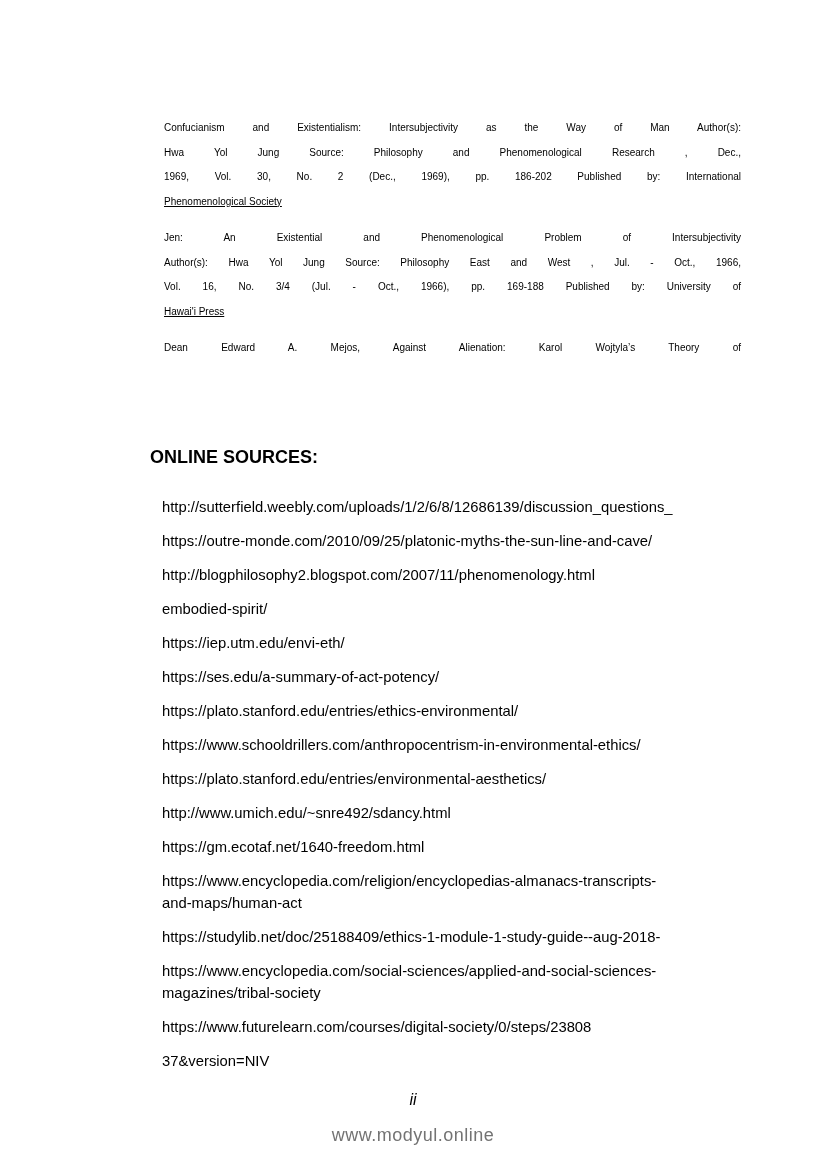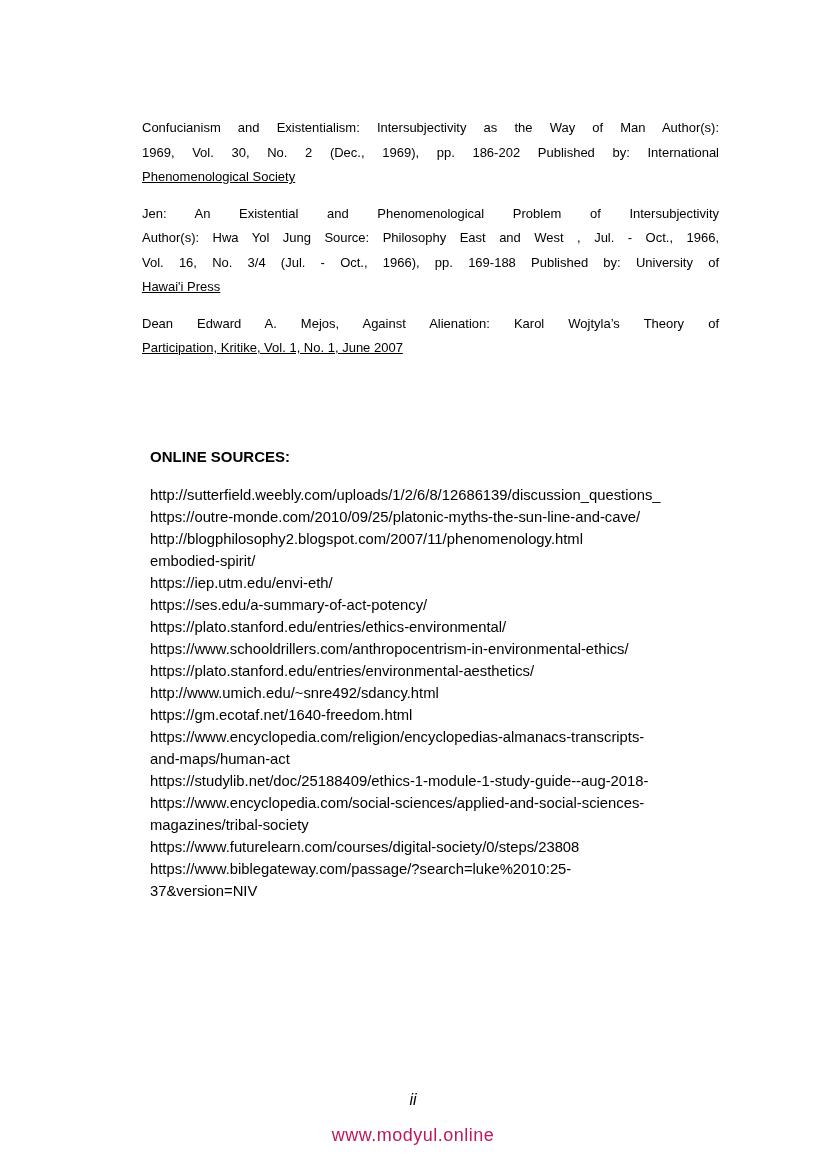--- a/index.html
+++ b/index.html
@@ -7,93 +7,93 @@
     position: relative;
     width: 826px;
     height: 1169px;
     background: #ffffff;
     font-family: "Liberation Sans", sans-serif;
     color: #000000;
     overflow: hidden;
   }
   .citations {
     position: absolute;
-    left: 142px;
+    left: 164px;
     top: 116px;
     width: 577px;
-    font-size: 13px;
+    font-size: 10px;
     line-height: 24.5px;
   }
   .para { margin: 0 0 12px 0; }
   .citations .tline { text-align: justify; text-align-last: justify; }
   .citations .tline-last { text-align-last: left; text-decoration: underline; }
   .heading {
     position: absolute;
     left: 150px;
     top: 445px;
     width: 577px;
-    font-size: 15px;
+    font-size: 18px;
     font-weight: bold;
     line-height: 24.5px;
   }
   .urls {
     position: absolute;
     left: 150px;
     top: 484px;
     width: 577px;
     font-size: 14.8px;
     line-height: 22px;
   }
-  .urls .url-item { margin: 0; }
+  .urls .url-item { margin: 12px; }
   .urls .tline { white-space: nowrap; text-align: left; }
   .page-number {
     position: absolute;
     left: 0;
     top: 1090px;
     width: 826px;
     text-align: center;
     font-size: 16px;
     font-style: italic;
     line-height: 20px;
   }
   .watermark {
     position: absolute;
     left: 0;
     top: 1124px;
     width: 826px;
     text-align: center;
     font-size: 18px;
     letter-spacing: 0.5px;
-    color: #be185d;
+    color: #737373;
     line-height: 22px;
   }
 </style>
 </head>
 <body>
 
 <div class="page">
 
   <div class="citations">
 
       <div class="para">
         <div class="tline">Confucianism and Existentialism: Intersubjectivity as the Way of Man Author(s):</div>
+        <div class="tline">Hwa Yol Jung Source: Philosophy and Phenomenological Research , Dec.,</div>
         <div class="tline">1969, Vol. 30, No. 2 (Dec., 1969), pp. 186-202 Published by: International</div>
         <div class="tline tline-last">Phenomenological Society</div>
       </div>
 
       <div class="para">
         <div class="tline">Jen: An Existential and Phenomenological Problem of Intersubjectivity</div>
         <div class="tline">Author(s): Hwa Yol Jung Source: Philosophy East and West , Jul. - Oct., 1966,</div>
         <div class="tline">Vol. 16, No. 3/4 (Jul. - Oct., 1966), pp. 169-188 Published by: University of</div>
         <div class="tline tline-last">Hawai'i Press</div>
       </div>
 
       <div class="para">
         <div class="tline">Dean Edward A. Mejos, Against Alienation: Karol Wojtyla’s Theory of</div>
-        <div class="tline tline-last">Participation, Kritike, Vol. 1, No. 1, June 2007</div>
       </div>
     </div>
 
   <div class="heading">ONLINE SOURCES:</div>
 
   <div class="urls">
 
       <div class="url-item">
         <div class="tline">http://sutterfield.weebly.com/uploads/1/2/6/8/12686139/discussion_questions_</div>
       </div>
@@ -151,21 +151,20 @@
       <div class="url-item">
         <div class="tline">https://www.encyclopedia.com/social-sciences/applied-and-social-sciences-</div>
         <div class="tline tline-last">magazines/tribal-society</div>
       </div>
 
       <div class="url-item">
         <div class="tline tline-last">https://www.futurelearn.com/courses/digital-society/0/steps/23808</div>
       </div>
 
       <div class="url-item">
-        <div class="tline">https://www.biblegateway.com/passage/?search=luke%2010:25-</div>
         <div class="tline tline-last">37&amp;version=NIV</div>
       </div>
     </div>
 
   <div class="page-number">ii</div>
 
   <div class="watermark">www.modyul.online</div>
 
 </div>
 

